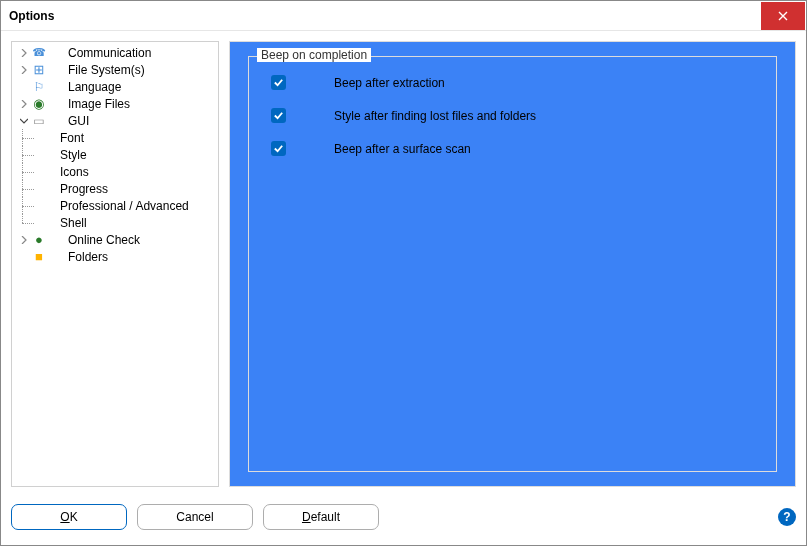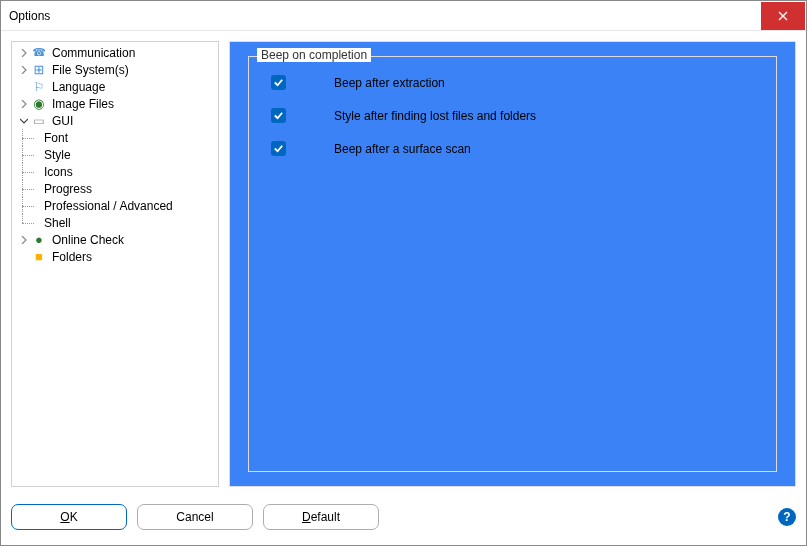--- a/index.html
+++ b/index.html
@@ -18,20 +18,21 @@
     .titlebar {
       height: 30px;
       display: flex;
       align-items: center;
       padding-left: 8px;
       background: #fff;
       border-bottom: 1px solid #e6e6e6;
     }
     .titlebar-title {
       flex: 1;
+      font-weight: bold;
     }
     .close-btn {
       width: 44px;
       height: 28px;
       background: #d03030;
       color: #fff;
       display: flex;
       align-items: center;
       justify-content: center;
       font-size: 12px;
@@ -99,20 +100,21 @@
       width: 16px;
       height: 16px;
       display: inline-flex;
       align-items: center;
       justify-content: center;
       margin-right: 3px;
       flex-shrink: 0;
     }
     .tree-label {
       padding: 0 2px;
+      margin-left: 16px;
     }
     .tree-label.selected {
       background: #cde8ff;
     }
     .tree-children {
       padding-left: 0;
     }
     .tree-child-row {
       display: flex;
       align-items: center;

